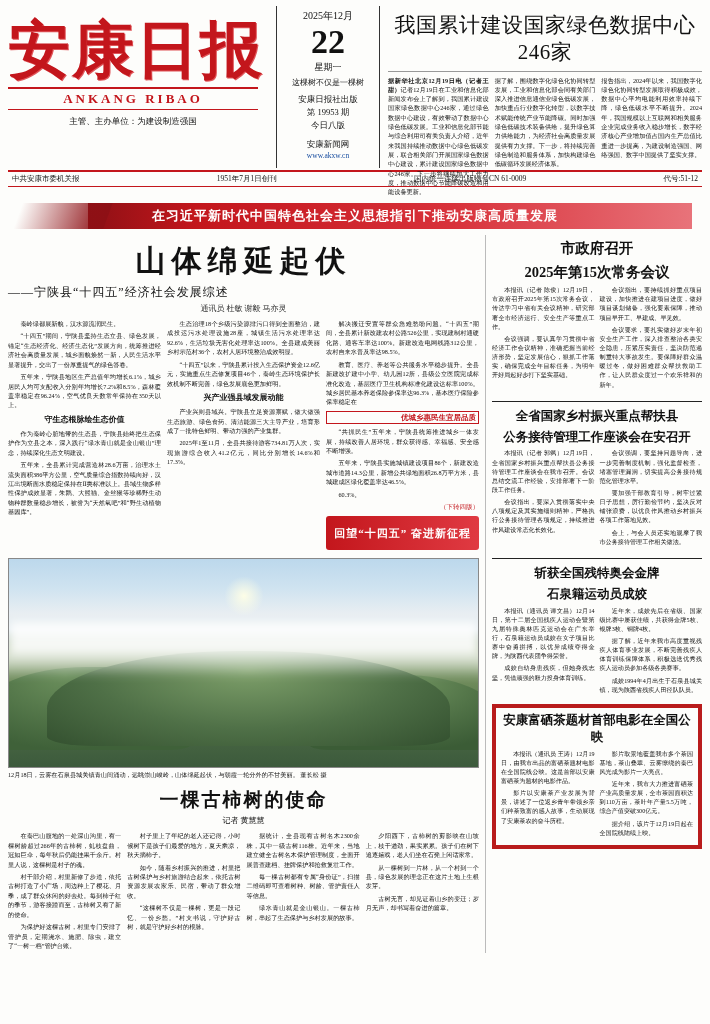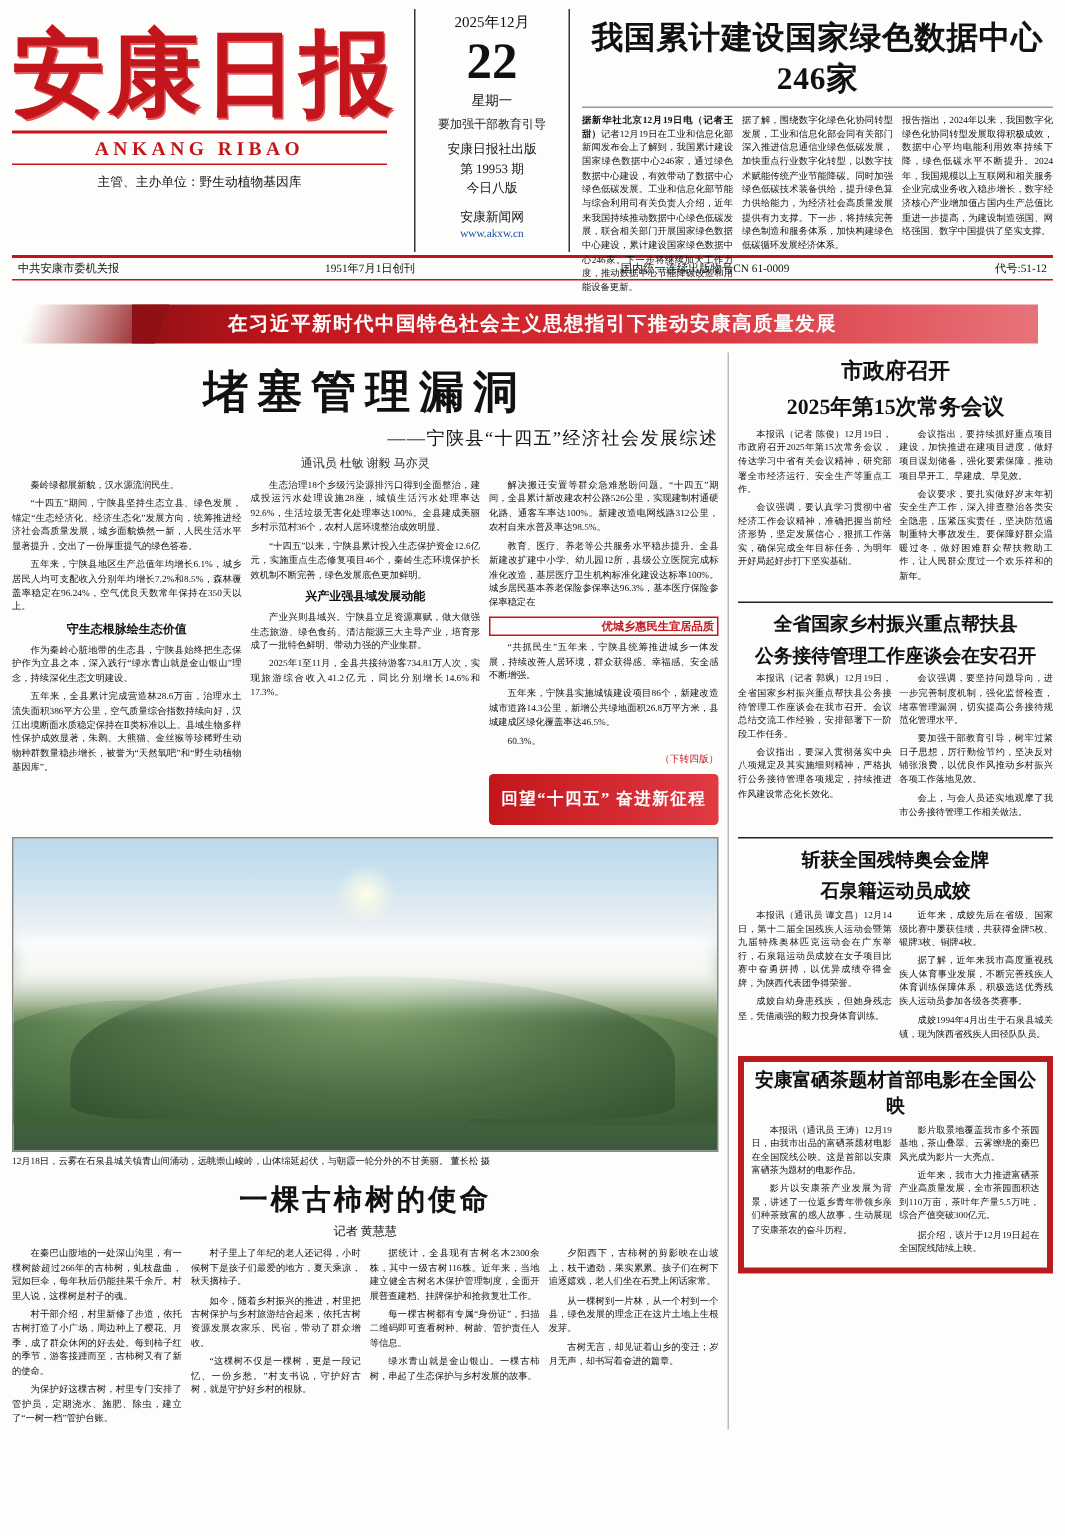--- a/index.html
+++ b/index.html
@@ -51,21 +51,21 @@
   .mh-date .wk{font-size:9px;margin-bottom:2px;}
   .mh-date .ln{font-size:8px;color:#222;}
   .mh-date .org{margin-top:4px;font-size:8.5px;line-height:1.6;}
   .mh-date .issue{font-size:8.5px;}
   .mh-date .pages{font-size:8.5px;}
   .mh-date .agency{margin-top:6px;font-size:8.5px;}
   .mh-date .url{font-size:7.5px;color:#1a4fa0;}
 
   .mh-news{flex:1;padding-left:8px;}
   .mh-headline{
-    font-size:21px;font-weight:bold;letter-spacing:0.5px;
+    font-size:21px;font-weight:normal;letter-spacing:0.5px;
     text-align:center;line-height:1.3;padding:6px 0 4px 0;
   }
   .mh-cols{display:flex;gap:6px;font-size:6.2px;line-height:1.5;text-align:justify;
            border-top:1px solid #999;padding-top:4px;}
   .mh-cols .c{flex:1;}
   .mh-cols .c p{margin:0 0 2px 0;}
   .mh-cols .lead{font-weight:bold;}
 
   
   .infostrip{
@@ -93,21 +93,21 @@
   
   .body{display:flex;padding:0 8px;box-sizing:border-box;}
   .left{width:478px;padding-right:6px;box-sizing:border-box;border-right:1px solid #bbb;}
   .right{width:216px;padding-left:6px;box-sizing:border-box;}
 
   .lead-title{
     text-align:center;font-size:30px;font-weight:bold;letter-spacing:6px;
     margin:6px 0 2px 0;
   }
   .lead-sub{
-    text-align:right;font-size:12px;margin-bottom:2px;letter-spacing:1px;
+    text-align:left;font-size:12px;margin-bottom:2px;letter-spacing:1px;
   }
   .byline{text-align:center;font-size:8px;color:#333;margin-bottom:5px;}
 
   .art-cols{display:flex;gap:6px;font-size:6.2px;line-height:1.52;text-align:justify;}
   .art-cols .col{flex:1;}
   .art-cols p{margin:0 0 3px 0;text-indent:2em;}
   .sec-h{
     font-weight:bold;font-size:8px;text-align:center;margin:4px 0 3px 0;text-indent:0;
   }
   .box-h{
@@ -166,28 +166,28 @@
 </style>
 </head>
 <body>
 
 <div class="page">
 
   <div class="masthead">
     <div class="mh-logo">
       <div class="logo-title">安康日报</div>
       <div class="logo-pinyin">ANKANG  RIBAO</div>
-      <div class="logo-sub">主管、主办单位：野生动植物基因库</div>
+      <div class="logo-sub">主管、主办单位：为建设制造强国</div>
     </div>
 
     <div class="mh-date">
       <div class="ymd">2025年12月</div>
       <div class="day">22</div>
       <div class="wk">星期一</div>
-      <div class="ln">要加强干部教育引导</div>
+      <div class="ln">这棵树不仅是一棵树</div>
       <div class="org">安康日报社出版</div>
       <div class="issue">第 19953 期</div>
       <div class="pages">今日八版</div>
       <div class="agency">安康新闻网</div>
       <div class="url">www.akxw.cn</div>
     </div>
 
     <div class="mh-news">
       <div class="mh-headline">我国累计建设国家绿色数据中心246家</div>
       <div class="mh-cols">
@@ -213,21 +213,21 @@
 
   <div class="banner">
     <div class="banner-bg"></div>
     <div class="banner-text">在习近平新时代中国特色社会主义思想指引下推动安康高质量发展</div>
   </div>
 
   <div class="body">
 
     <div class="left">
 
-      <div class="lead-title">堵塞管理漏洞</div>
+      <div class="lead-title">山体绵延起伏</div>
       <div class="lead-sub">——宁陕县“十四五”经济社会发展综述</div>
       <div class="byline">通讯员 杜敏 谢毅 马亦灵</div>
 
       <div class="art-cols">
         <div class="col">
           <p>秦岭绿都展新貌，汉水源流润民生。</p>
           <p>“十四五”期间，宁陕县坚持生态立县、绿色发展，锚定“生态经济化、经济生态化”发展方向，统筹推进经济社会高质量发展，城乡面貌焕然一新，人民生活水平显著提升，交出了一份厚重提气的绿色答卷。</p>
           <p>五年来，宁陕县地区生产总值年均增长6.1%，城乡居民人均可支配收入分别年均增长7.2%和8.5%，森林覆盖率稳定在96.24%，空气优良天数常年保持在350天以上。</p>
           <div class="sec-h">守生态根脉绘生态价值</div>
           <p>作为秦岭心脏地带的生态县，宁陕县始终把生态保护作为立县之本，深入践行“绿水青山就是金山银山”理念，持续深化生态文明建设。</p>

